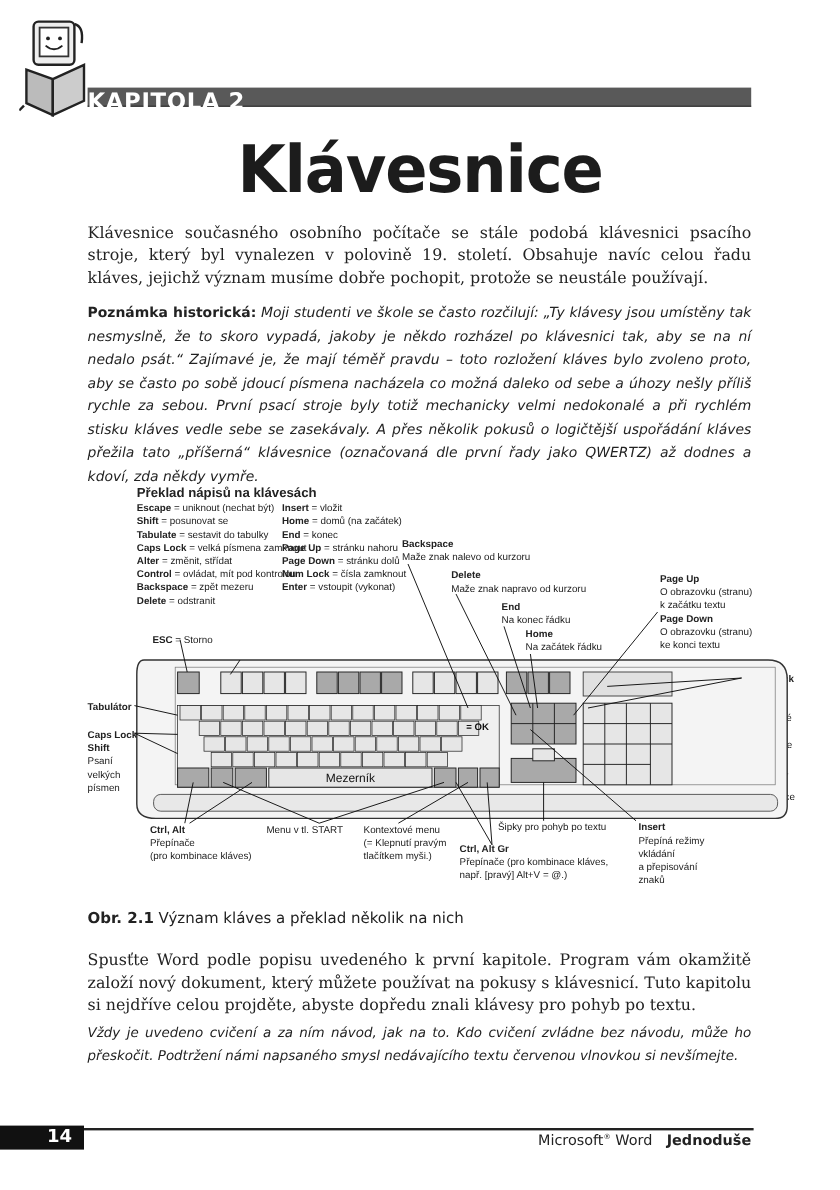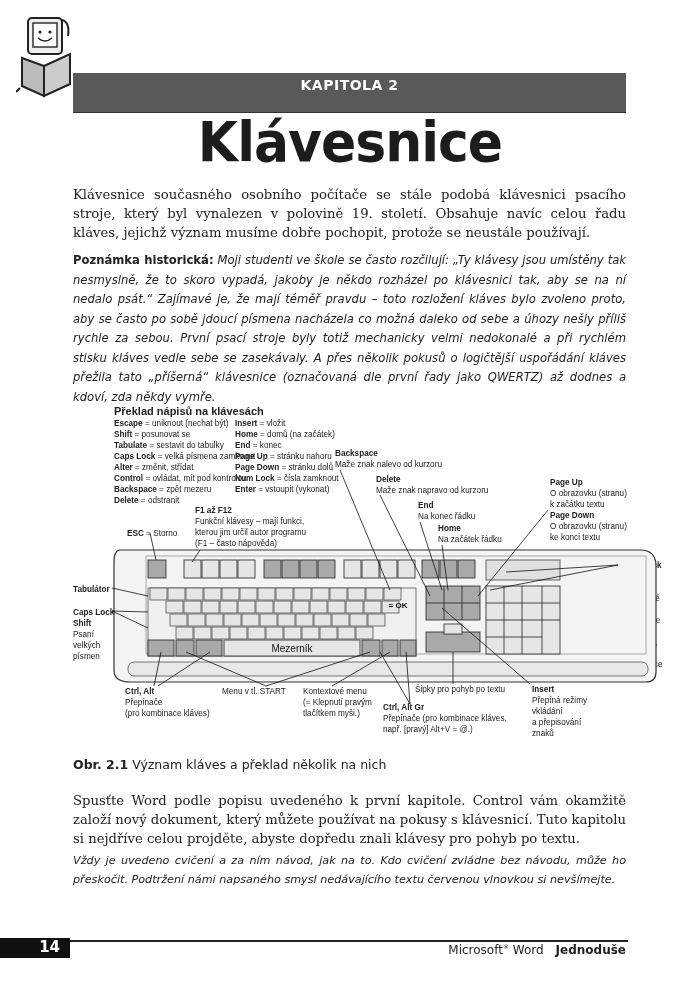--- a/index.html
+++ b/index.html
@@ -1,23 +1,23 @@
 <!DOCTYPE html>
 <html><head>
 <meta charset="utf-8">
 <style>
   * { box-sizing: border-box; margin: 0; padding: 0; }
   html, body { width: 700px; height: 992px; background: #fff; overflow: hidden; }
   body { position: relative; font-family: "DejaVu Sans", sans-serif; color: #1a1a1a; }
 
   .mascot { position: absolute; left: 16px; top: 14px; width: 70px; height: 90px; }
 
-  .chapter-bar { position: absolute; left: 73px; top: 73px; width: 553px; height: 40px;
-    background: #595959; color: #fff; text-align: center; font-weight: bold;
-    font-family: "DejaVu Sans", sans-serif; font-size: 14px; line-height: 24px; letter-spacing: 0.5px;
+  .chapter-bar { position: absolute; left: 73px; top: 73px; width: 553px; height: 16px;
+    background: #595959; color: #fff; font-weight: bold;
+    font-family: "DejaVu Sans", sans-serif; font-size: 19px; line-height: 24px; letter-spacing: 0.5px;
     border-bottom: 1px solid #333; }
 
   .title { position: absolute; left: 0; width: 700px; top: 112px; text-align: center;
     font-family: "DejaVu Sans", sans-serif; font-weight: bold; font-size: 52px;
     letter-spacing: -1px; color: #1c1c1c; transform: scaleY(1.05); }
 
   .body-text { position: absolute; left: 73px; width: 553px; font-family: "DejaVu Serif", serif;
     font-size: 13.2px; line-height: 19px; text-align: justify; color: #222; }
   .intro { top: 185px; }
   .note { position: absolute; left: 73px; width: 553px; top: 251px;
@@ -85,26 +85,20 @@
   <div id="tr" style="position:absolute;left:165px;top:18px;">
       <div class="fig-text" style="position: relative;"><b>Insert</b><span> = vložit</span></div>
       <div class="fig-text" style="position: relative;"><b>Home</b><span> = domů (na začátek)</span></div>
       <div class="fig-text" style="position: relative;"><b>End</b><span> = konec</span></div>
       <div class="fig-text" style="position: relative;"><b>Page Up</b><span> = stránku nahoru</span></div>
       <div class="fig-text" style="position: relative;"><b>Page Down</b><span> = stránku dolů</span></div>
       <div class="fig-text" style="position: relative;"><b>Num Lock</b><span> = čísla zamknout</span></div>
       <div class="fig-text" style="position: relative;"><b>Enter</b><span> = vstoupit (vykonat)</span></div>
     </div>
 
-  <div class="fig-text" style="left:125px;top:105px;">
-    <b>F1 až F12</b><br>
-    <span>Funkční klávesy – mají funkci,</span><br>
-    <span>kterou jim určil autor programu</span><br>
-    <span>(F1 – často nápověda)</span>
-  </div>
   <div class="fig-text" style="left:57px;top:128px;"><b>ESC</b><span> = Storno</span></div>
 
   <div class="fig-text" style="left:265px;top:48px;"><b>Backspace</b><br><span>Maže znak nalevo od kurzoru</span></div>
   <div class="fig-text" style="left:306px;top:74px;"><b>Delete</b><br><span>Maže znak napravo od kurzoru</span></div>
   <div class="fig-text" style="left:348px;top:100px;"><b>End</b><br><span>Na konec řádku</span></div>
   <div class="fig-text" style="left:368px;top:123px;"><b>Home</b><br><span>Na začátek řádku</span></div>
   <div class="fig-text" style="left:480px;top:77px;">
     <b>Page Up</b><br>
     <span>O obrazovku (stranu)</span><br>
     <span>k začátku textu</span><br>
@@ -284,18 +278,18 @@
       <line x1="340" y1="304" x2="310" y2="252"></line>
       <line x1="340" y1="304" x2="336" y2="252"></line>
       <line x1="383" y1="284" x2="383" y2="252"></line>
       <line x1="460" y1="284" x2="372" y2="208"></line>
     </g>
   </svg>
 </div>
 
 <div class="caption"><b>Obr. 2.1</b><span> Význam kláves a překlad několik na nich</span></div>
 
-<p class="body-text para2">Spusťte Word podle popisu uvedeného k první kapitole. Control vám okamžitě založí nový dokument, který můžete používat na pokusy s klávesnicí. Tuto kapitolu si nejdříve celou projděte, abyste dopředu znali klávesy pro pohyb po textu.</p>
+<p class="body-text para2">Spusťte Word podle popisu uvedeného k první kapitole. Program vám okamžitě založí nový dokument, který můžete používat na pokusy s klávesnicí. Tuto kapitolu si nejdříve celou projděte, abyste dopředu znali klávesy pro pohyb po textu.</p>
 <p class="note note2">Vždy je uvedeno cvičení a za ním návod, jak na to. Kdo cvičení zvládne bez návodu, může ho přeskočit. Podtržení námi napsaného smysl nedávajícího textu červenou vlnovkou si nevšímejte.</p>
 
 <div class="page-num">14</div>
 <div class="footer-line"></div>
 <div class="footer-title"><span class="brand"><span>Microsoft</span><sup>®</sup><span> Word</span><b>Jednoduše</b></span></div>
 
 </body></html>

